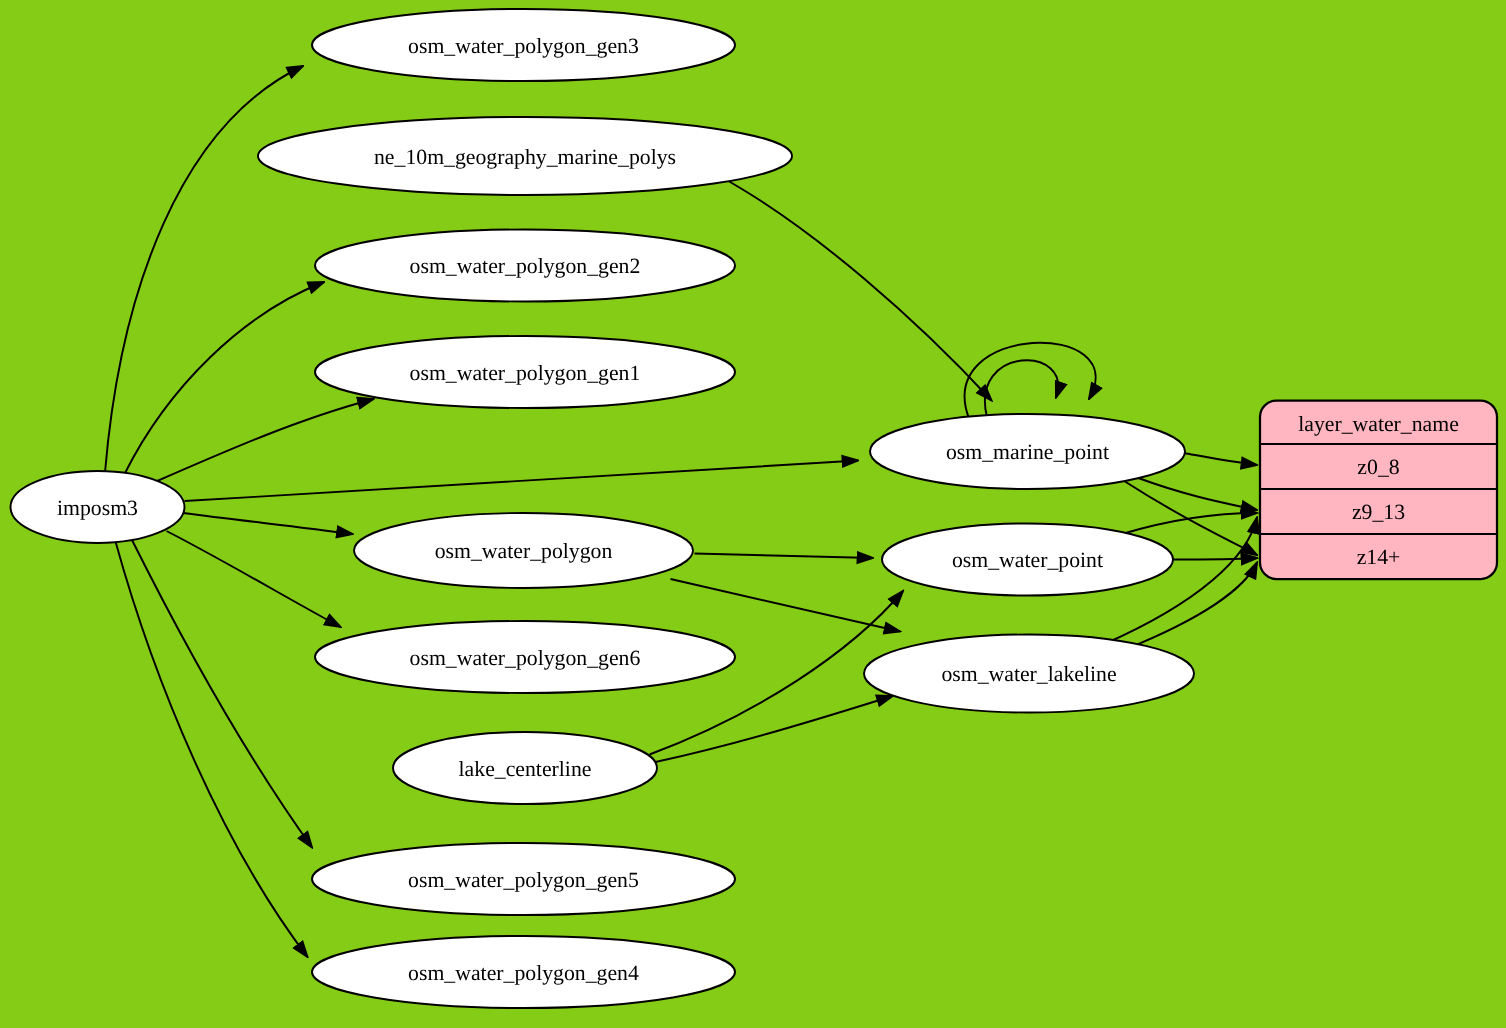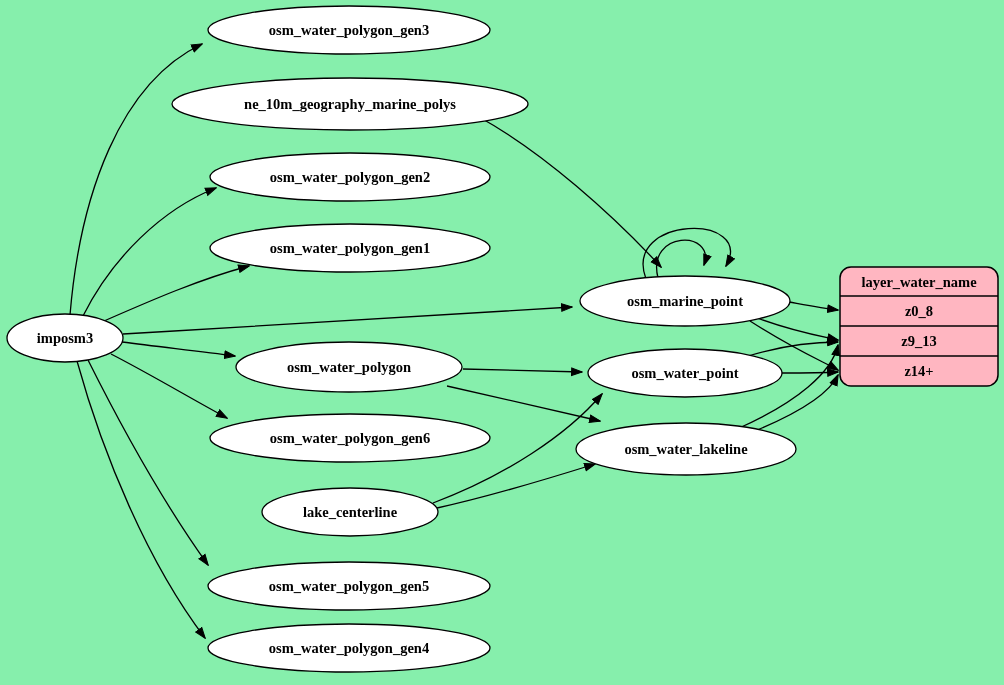--- a/index.html
+++ b/index.html
@@ -4,23 +4,22 @@
 <style>
   html, body {
     margin: 0;
     padding: 0;
     background: #ffffff;
   }
   .canvas {
     position: relative;
     width: 1004px;
     height: 685px;
-    background: #86efac;
+    background: #84cc16;
     font-family: "Liberation Serif", "DejaVu Serif", serif;
-    font-weight: bold;
   }
   svg { display: block; }
   .edge {
     fill: none;
     stroke: #000000;
     stroke-width: 1.3;
   }
   .node-ellipse {
     fill: #ffffff;
     stroke: #000000;

